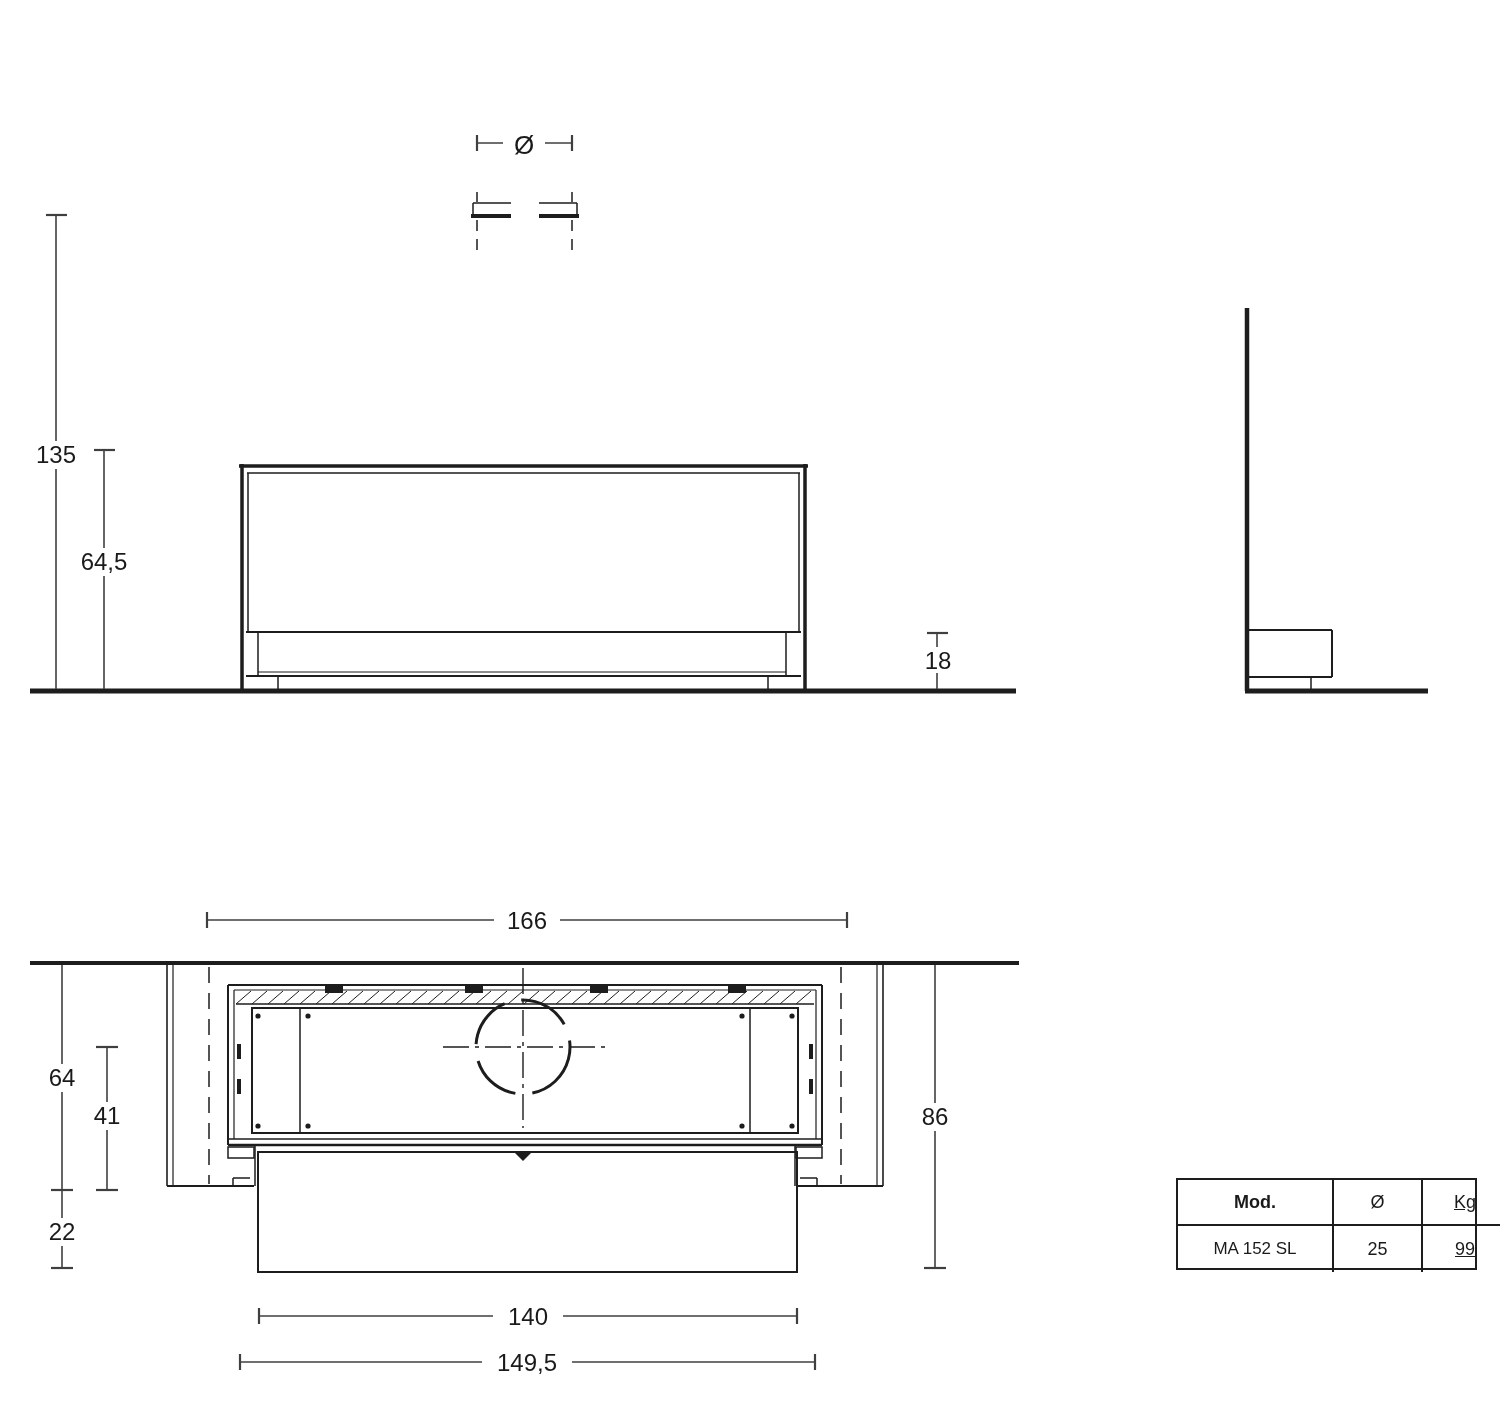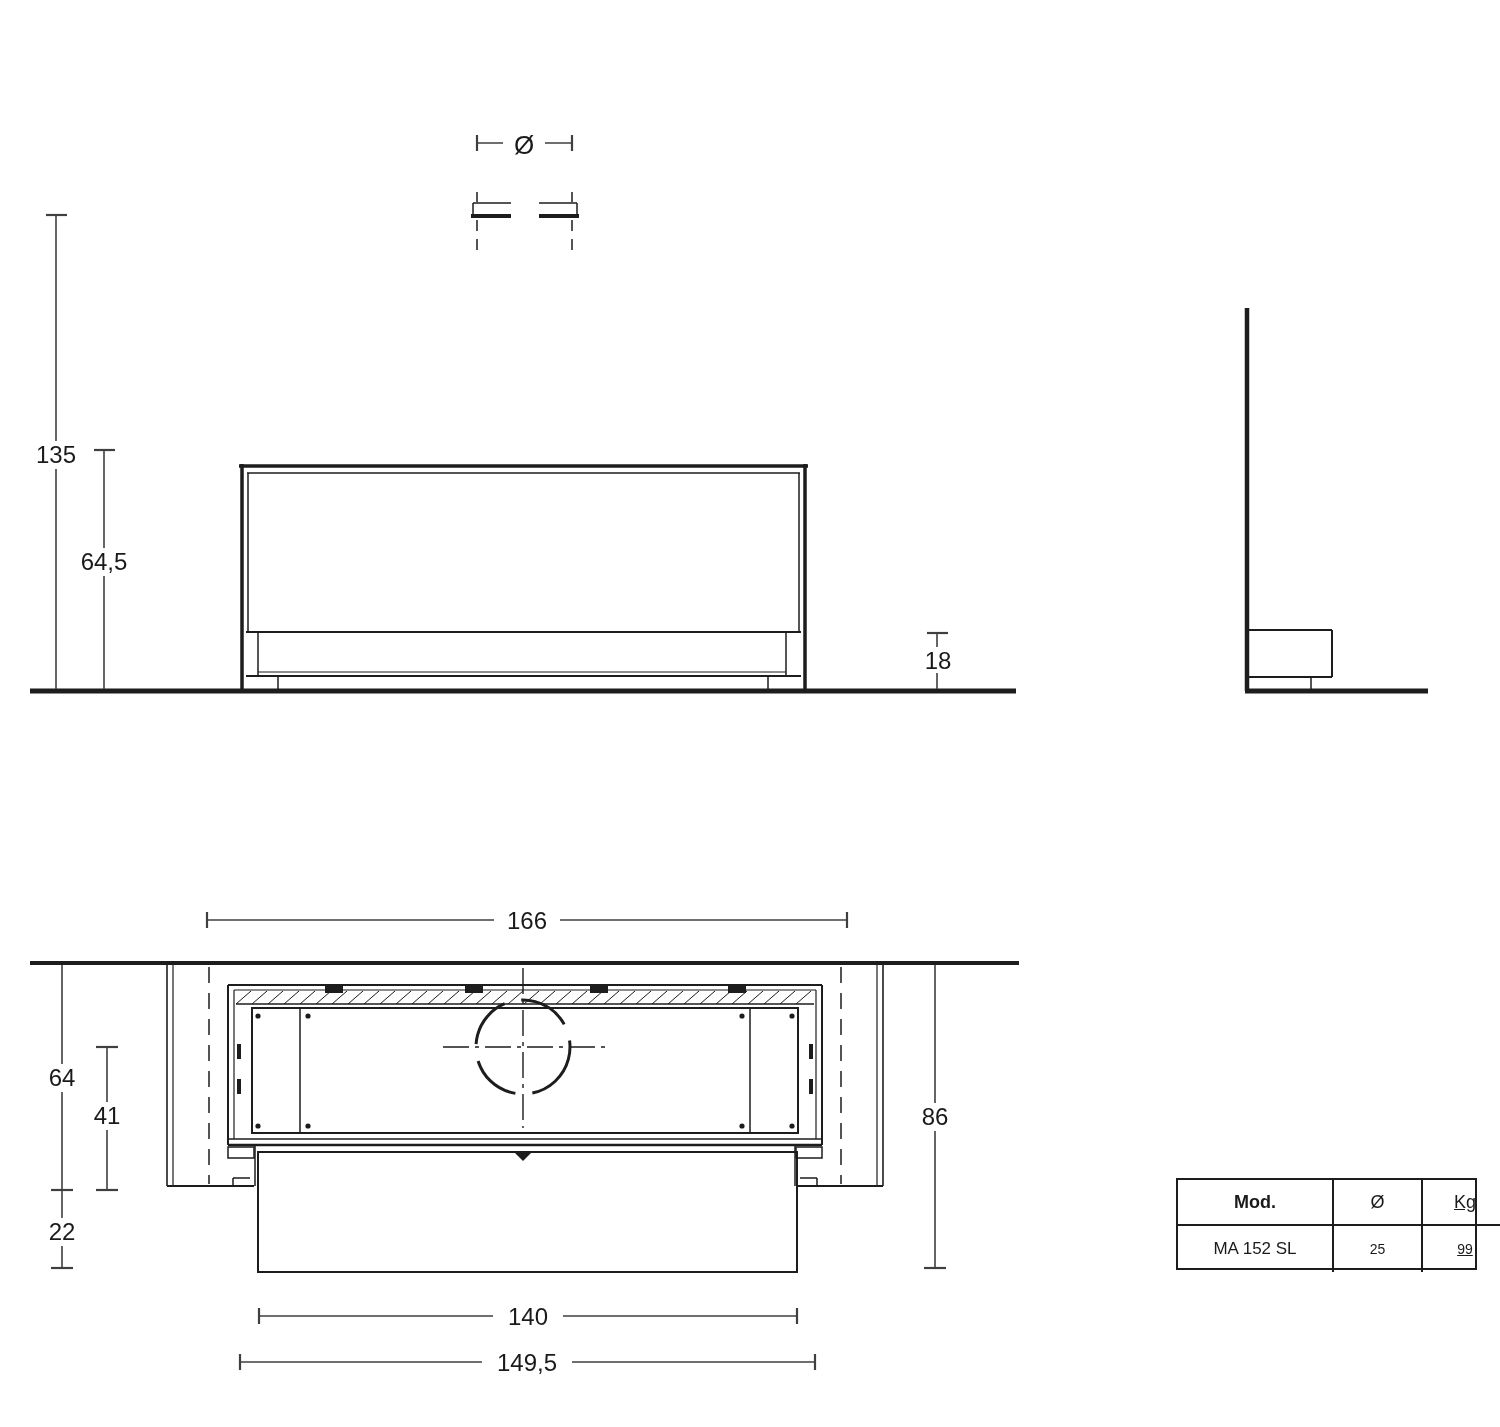--- a/index.html
+++ b/index.html
@@ -46,21 +46,21 @@
     display:flex;align-items:center;justify-content:center;
     border-right:2px solid var(--line);
     border-bottom:2px solid var(--line);
     font-size:17px;
     box-sizing:border-box;
   }
   #spec-table .cell:nth-child(3n){border-right:none;text-decoration:underline;}
   #spec-table .cell:nth-child(n+4){border-bottom:none;}
   #spec-table .hdr-model{font-weight:bold;font-size:18px;}
   #spec-table .hdr{font-size:18px;}
-  #spec-table .small{font-size:14px;}
+  #spec-table .small{font-size:18px;}
 </style>
 </head>
 <body>
 
 <div id="stage">
 
 <svg width="1500" height="1427" viewBox="0 0 1500 1427">
 
   <g>
     <g>

